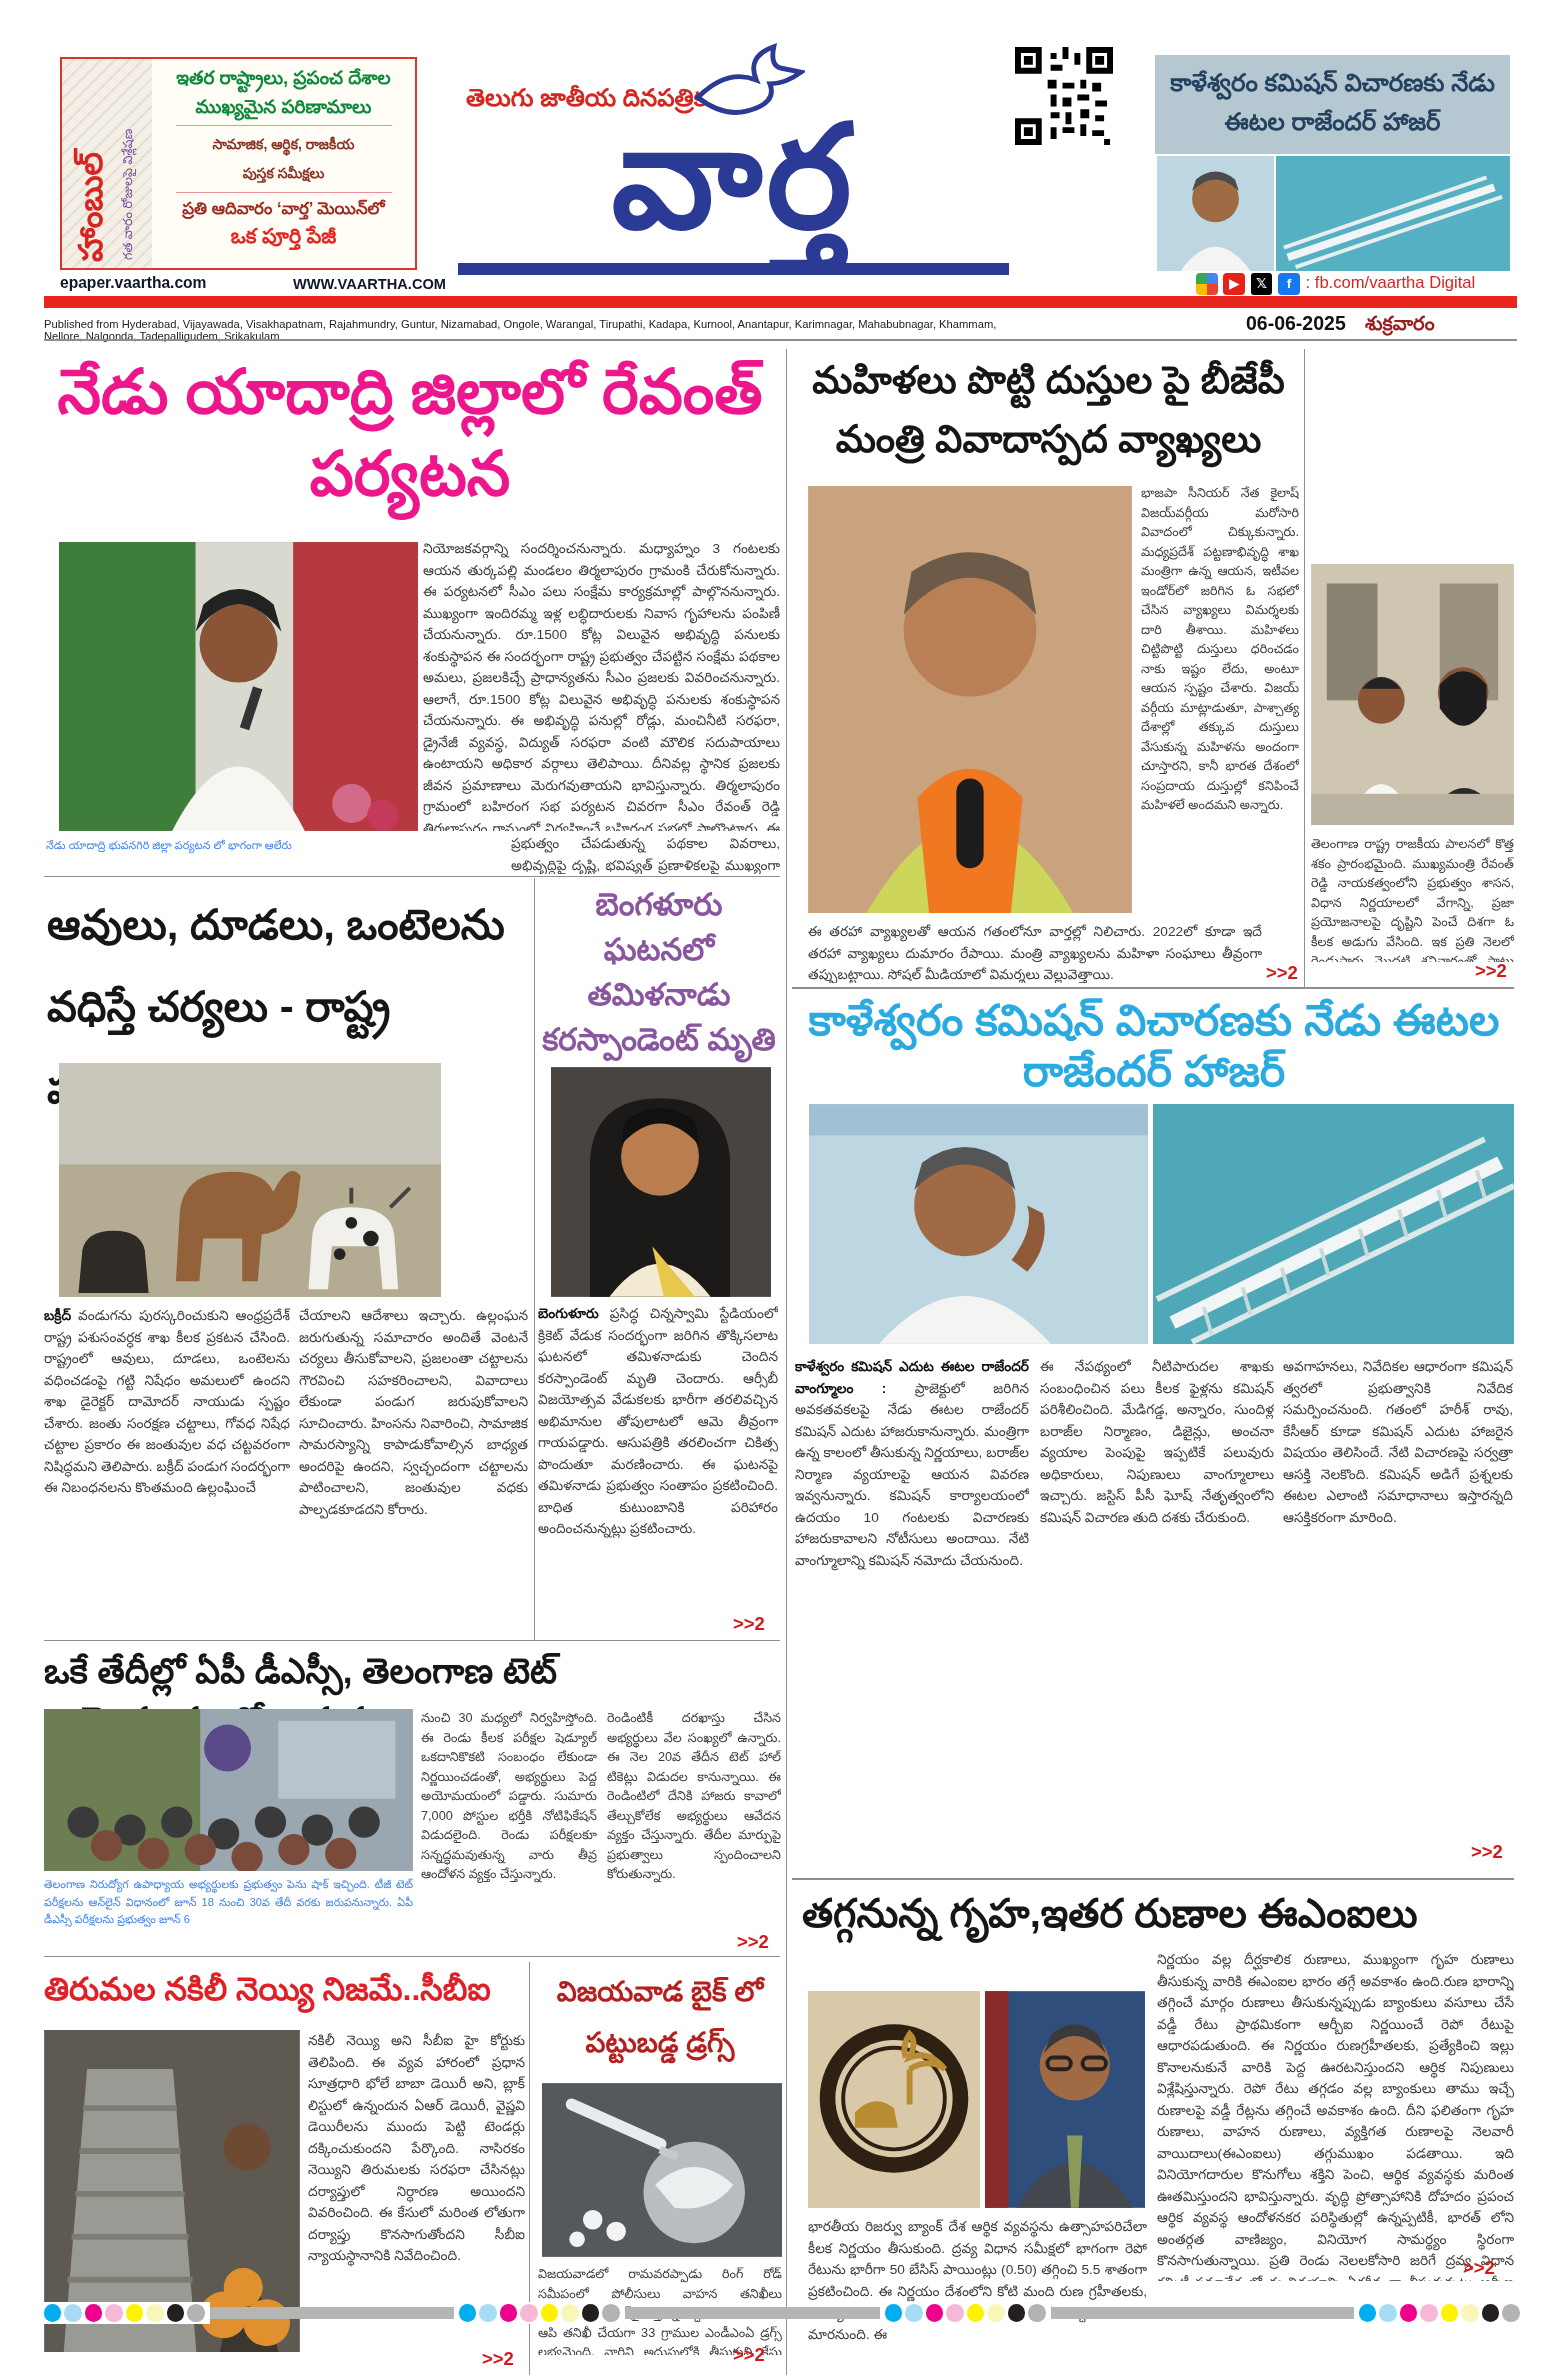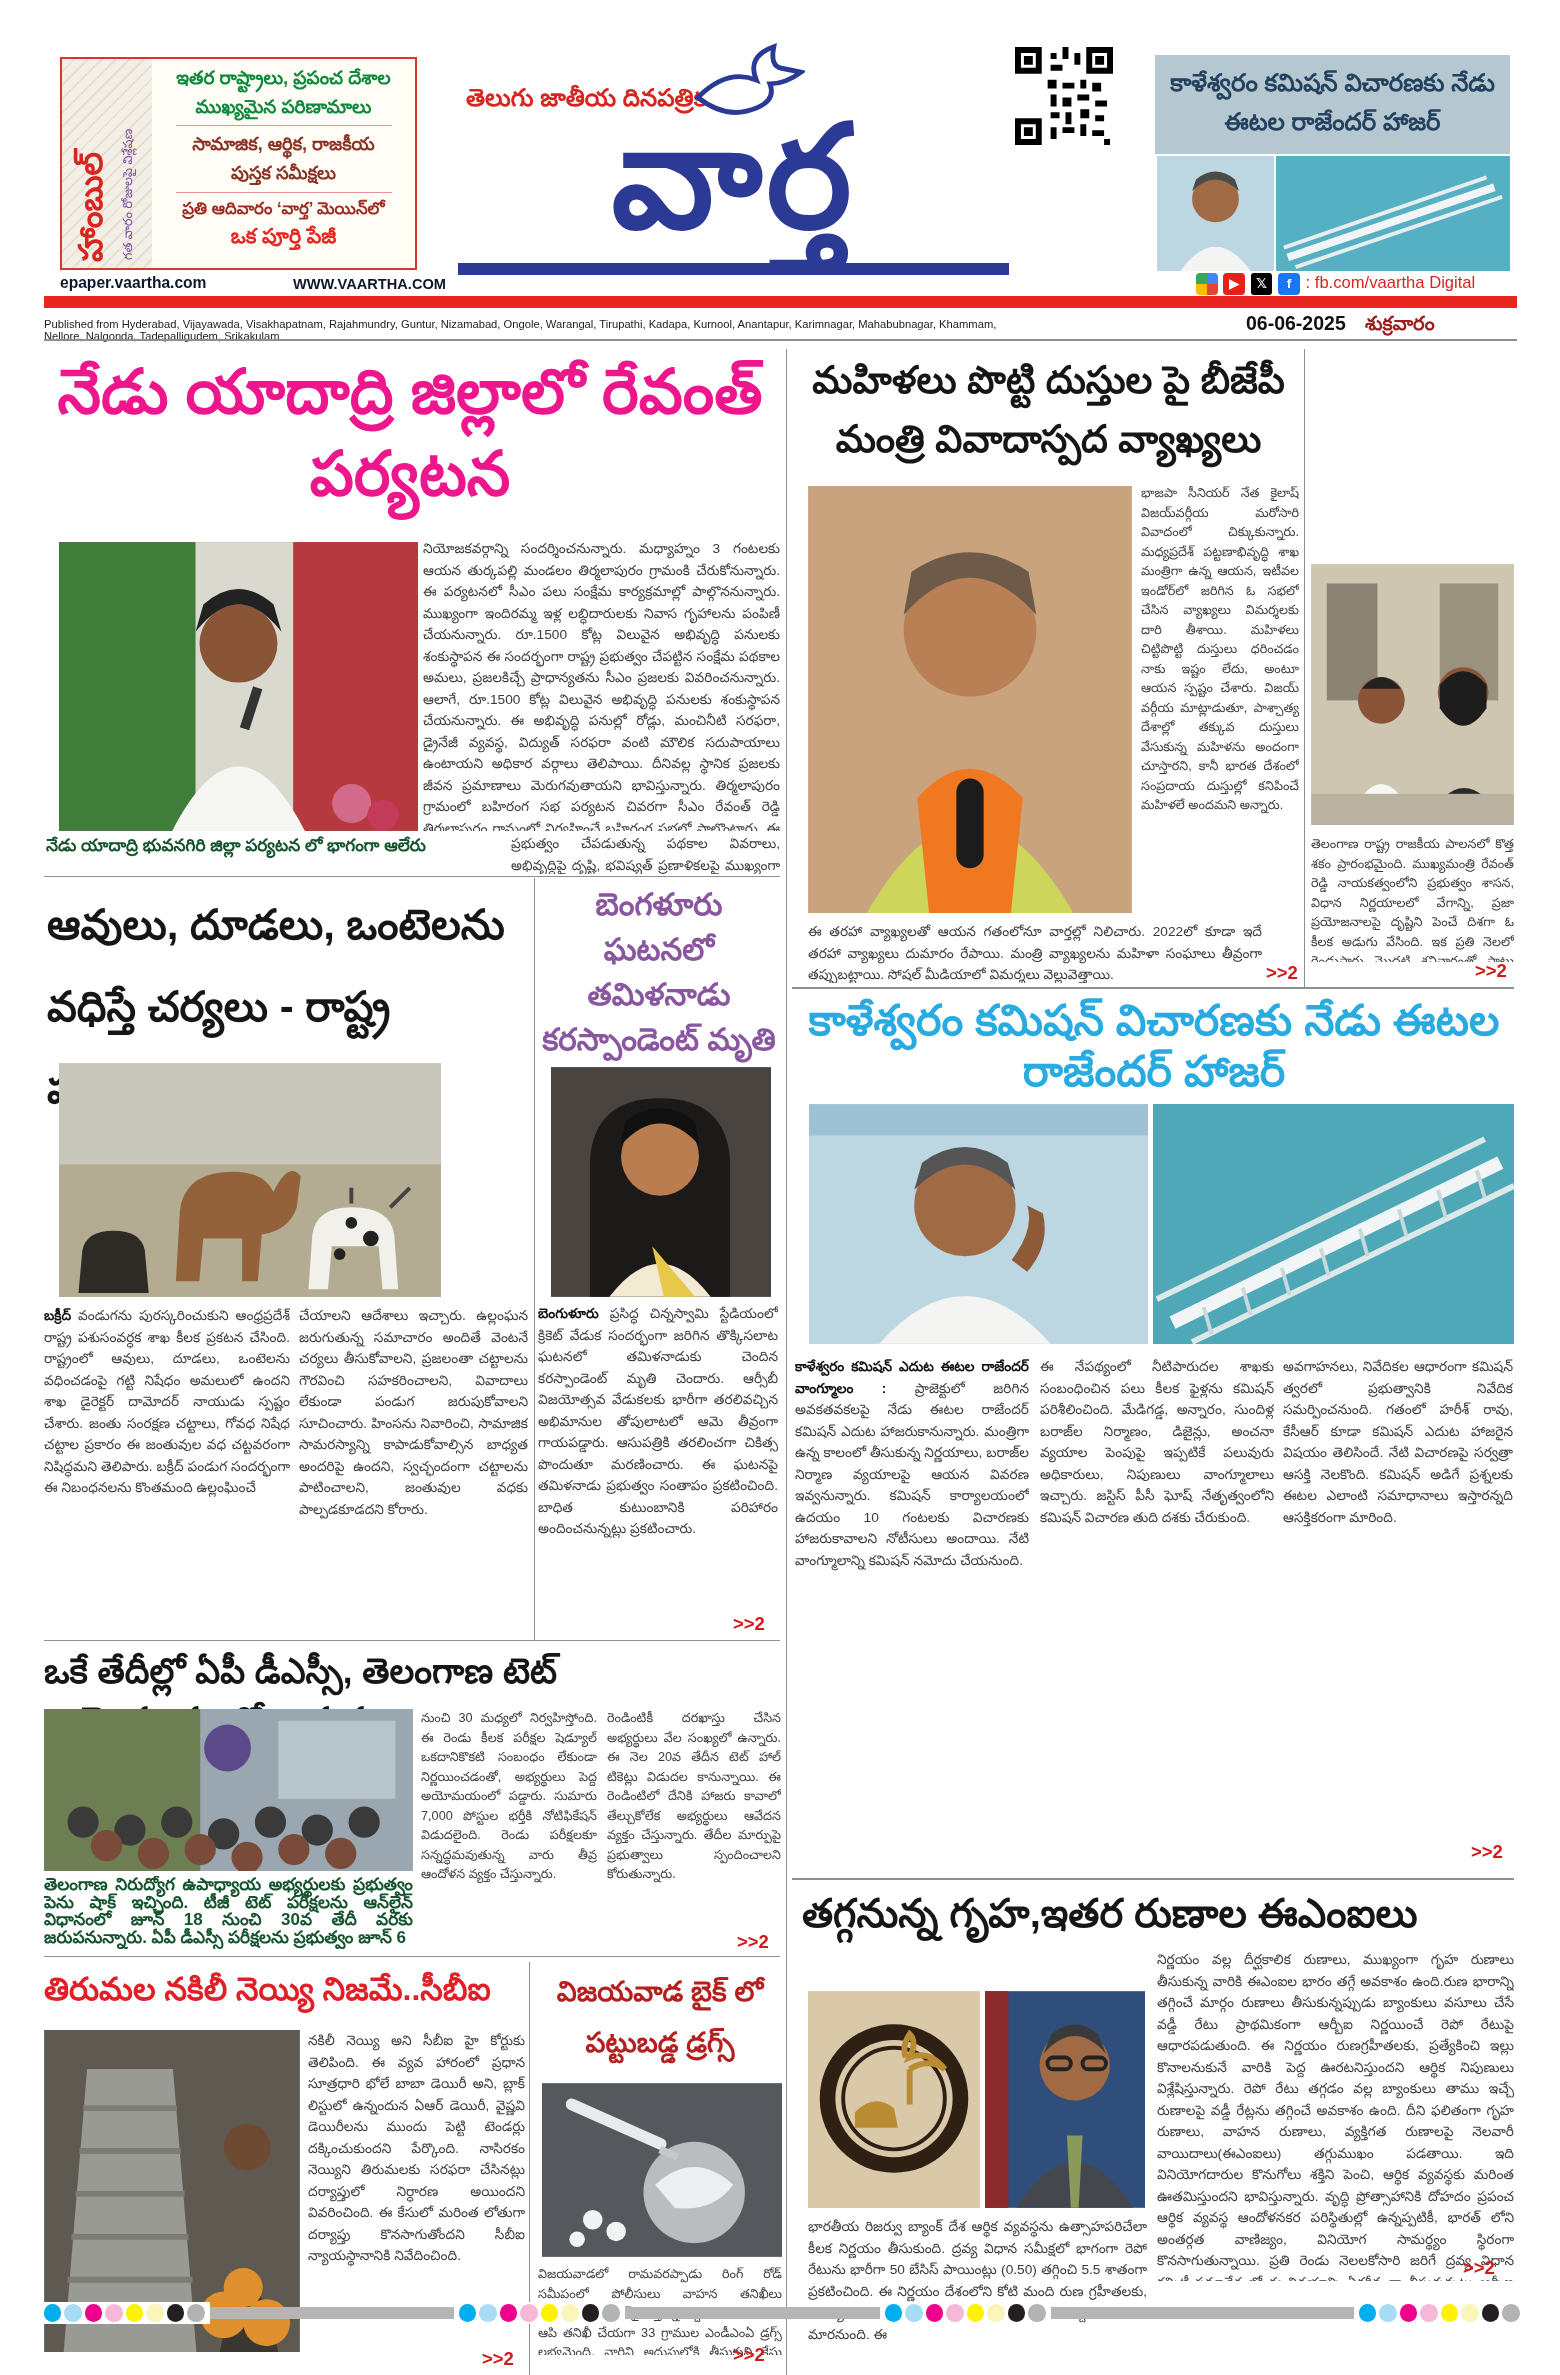--- a/index.html
+++ b/index.html
@@ -4,21 +4,21 @@
 <style>
   html,body{margin:0;padding:0;background:#eaeaea;}
   .page{position:relative;width:1560px;height:2376px;background:#fff;
         font-family:"Liberation Sans","DejaVu Sans",sans-serif;color:#222;overflow:hidden;margin:0 auto;}
   .s{position:absolute;box-sizing:border-box;}
   .clip{overflow:hidden;}
   .jt{text-align:justify;}
   .ctr{text-align:center;}
   .body-txt{font-size:13.7px;line-height:21.5px;color:#3b3b3b;}
   .body-sm{font-size:12.7px;line-height:19.5px;color:#3b3b3b;}
-  .cap{font-size:17px;line-height:17.6px;color:#14532d;font-weight:bold;}
+  .cap{font-size:11px;line-height:17.6px;color:#3b82f6;}
   .hl{font-weight:bold;margin:0;}
   .hl-lead{font-size:62px;line-height:82px;color:#ee168d;}
   .hl-bjp{font-size:38px;line-height:59px;color:#161616;}
   .hl-cab{font-size:27px;line-height:45px;color:#c9252b;}
   .hl-cattle{font-size:42px;line-height:82px;color:#161616;}
   .hl-beng{font-size:31px;line-height:45px;color:#8a56a0;}
   .hl-kal{font-size:43px;line-height:51px;color:#29abe2;}
   .hl-dsc{font-size:35px;line-height:49px;color:#161616;}
   .hl-tir{font-size:32px;line-height:47px;color:#e01f26;}
   .hl-vij{font-size:28px;line-height:51px;color:#b5201f;}
@@ -26,21 +26,21 @@
   .more{color:#d21a1a;font-weight:bold;font-size:18.5px;}
   .vline{background:#8f8f8f;width:1px;}
   .hline{background:#8f8f8f;height:1px;}
   .redbar{background:#e8251f;}
   .bluebar{background:#2b3a94;}
   .ph{overflow:hidden;background:#ddd;}
   .ph svg{display:block;width:100%;height:100%;}
   .pbox{border:2px solid #d8372b;background:#fffdf6;}
   .pline{font-weight:bold;text-align:center;}
   .pgreen{color:#0f8a3c;font-size:18.5px;line-height:29px;}
-  .pmaroon{color:#8a3324;font-size:18px;line-height:29px;}
+  .pmaroon{color:#8a3324;font-size:14px;line-height:29px;}
   .pred1{color:#9e2b22;font-size:16.6px;line-height:25px;}
   .pred2{color:#e8251f;font-size:20.5px;line-height:29px;}
   .pdiv{height:1px;background:#e98f9a;margin:3.9px 21.5px;}
   .vert{writing-mode:vertical-rl;transform:rotate(180deg);}
   .logo-txt{font-weight:bold;color:#2b3a94;font-size:144px;line-height:146px;letter-spacing:3.9px;}
   .tagline{color:#d8251f;font-weight:bold;font-size:24.4px;}
   .tp-box{background:#b5c7d1;color:#24425f;font-weight:bold;font-size:24.4px;line-height:39px;text-align:center;}
   .urls{font-weight:bold;color:#0f172a;}
   .pub{font-size:11.2px;color:#222;}
   .date{font-size:19.5px;font-weight:bold;color:#111;}

